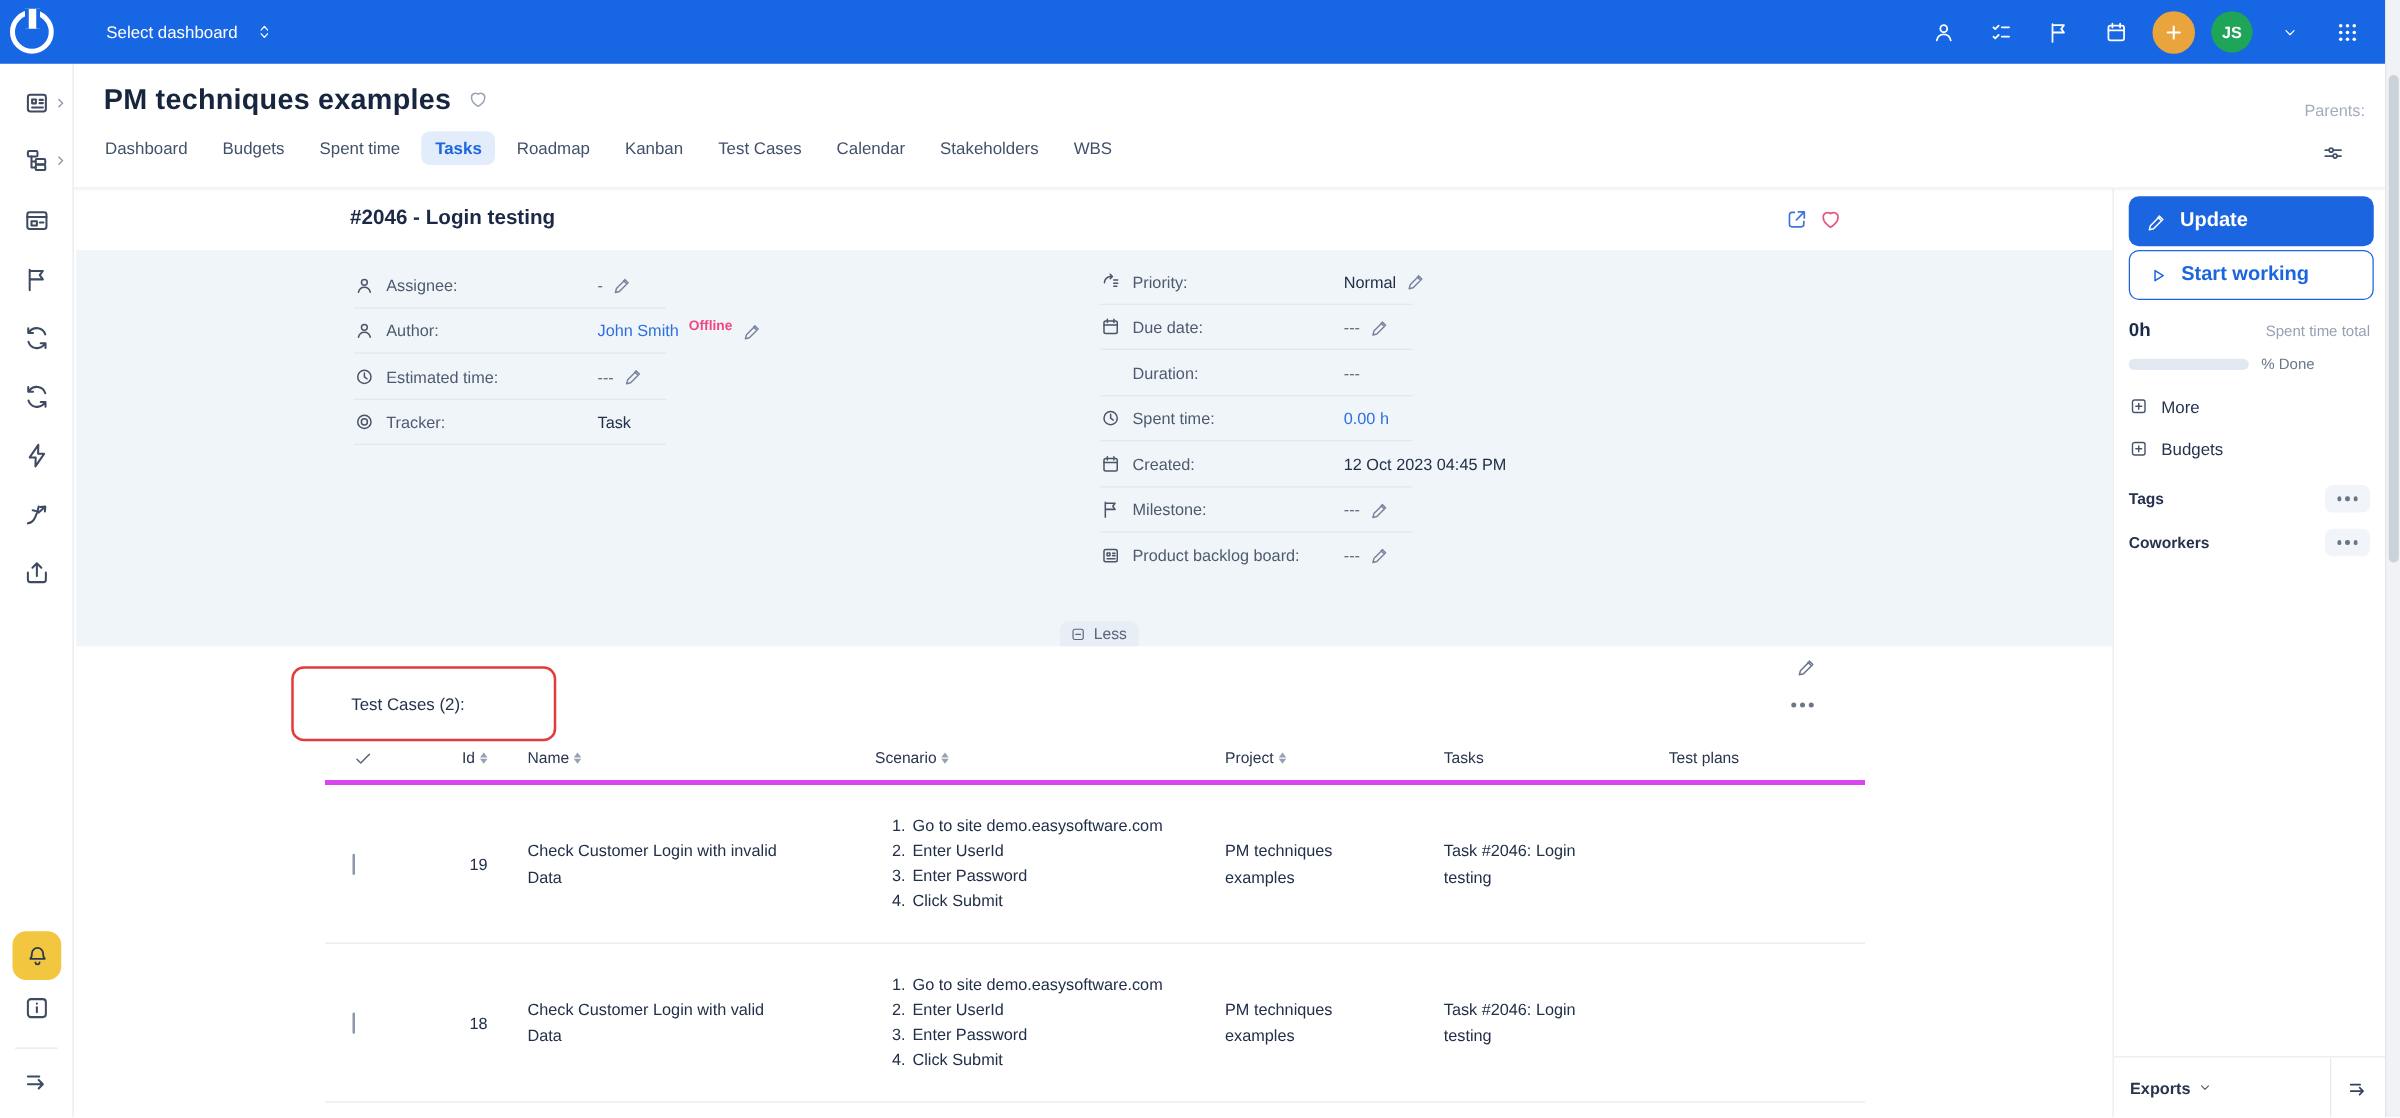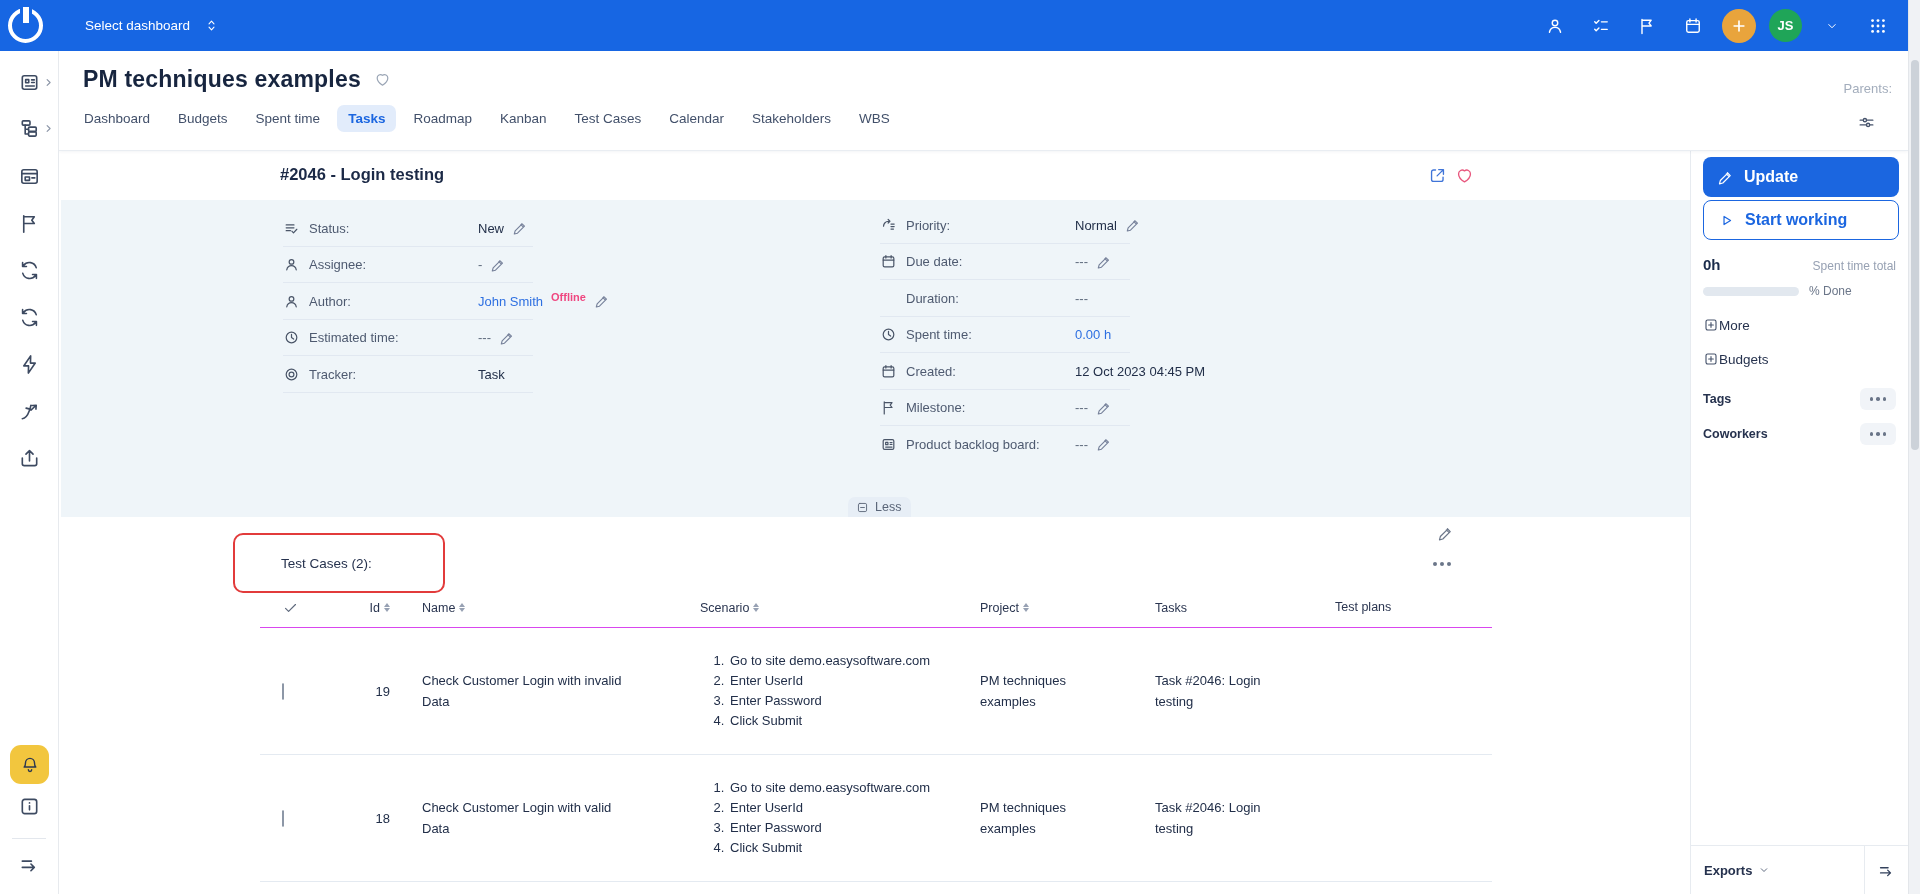--- a/index.html
+++ b/index.html
@@ -84,21 +84,21 @@
 
   
   .tc-annot{position:absolute;left:174px;top:382px;width:212px;height:60px;border:2.5px solid var(--annot);border-radius:10px;display:flex;align-items:center;padding-left:46px;background:transparent;}
   .tc-heading{font-size:13.5px;color:#26324e;}
   .tc-pencil{position:absolute;left:1378px;top:374px;width:17px;height:17px;color:#6b7689;cursor:pointer;}
   .tc-pencil .i{width:17px;height:17px;}
   .tc-dots{position:absolute;left:1374px;top:404px;width:26px;height:18px;display:flex;align-items:center;gap:3px;cursor:pointer;}
   .tc-dots b{width:4px;height:4px;border-radius:50%;background:#6b7689;}
   .tc-table{position:absolute;left:201px;top:437px;width:1232px;}
   .trow{display:flex;align-items:center;border-bottom:1px solid #e4eaf1;}
-  .trow.head{height:40px;align-items:center;color:#2a3550;font-size:12.5px;border-bottom:1px solid #d946ef;}
+  .trow.head{height:40px;align-items:center;color:#2a3550;font-size:12.5px;border-bottom:4px solid #d946ef;}
   .trow.body{height:127px;font-size:13px;color:#222f49;}
   .c-check{width:78px;padding-left:22px;flex:none;}
   .c-id{width:52px;flex:none;text-align:right;}
   .c-name{width:300px;flex:none;padding:0 48px 0 32px;}
   .c-scen{width:290px;flex:none;padding:0 30px 0 10px;}
   .c-proj{width:175px;flex:none;padding-right:55px;}
   .c-task{width:180px;flex:none;padding-right:50px;}
   .c-plans{flex:1;}
   .sorth{display:inline-flex;align-items:center;gap:4px;cursor:pointer;}
   .sort-ic{display:inline-flex;flex-direction:column;gap:1px;color:#97a1b3;}
@@ -118,21 +118,21 @@
   .btn{position:absolute;left:12px;width:196px;height:40px;border-radius:8px;display:flex;align-items:center;gap:10px;padding-left:14px;font-size:16px;font-weight:700;cursor:pointer;}
   .btn .i{width:17px;height:17px;}
   .btn.update{top:6px;background:var(--accent);border:none;color:#fff;}
   .btn.start{top:49px;background:#fff;border:1.5px solid var(--accent);color:var(--accent);}
   .spent-row{position:absolute;left:12px;right:12px;top:105px;display:flex;align-items:baseline;justify-content:space-between;}
   .spent-val{font-size:15px;font-weight:700;color:#1a2b4a;}
   .spent-lbl{font-size:12px;color:#97a1b3;}
   .done-row{position:absolute;left:12px;right:12px;top:133px;display:flex;align-items:center;gap:10px;}
   .done-bar{width:96px;height:9px;border-radius:5px;background:#e2e8ef;}
   .done-lbl{font-size:12px;color:#6b7689;}
-  .exp-row{position:absolute;left:12px;display:flex;align-items:center;font-size:13.5px;color:#26324e;cursor:pointer;}
+  .exp-row{position:absolute;left:12px;display:flex;align-items:center;gap:10px;font-size:13.5px;color:#26324e;cursor:pointer;}
   .exp-row .i{width:16px;height:16px;color:#46536b;}
   .exp-row.more{top:166px;} .exp-row.budgets{top:200px;}
   .side-sec{position:absolute;left:12px;right:12px;display:flex;align-items:center;justify-content:space-between;}
   .side-sec.tags{top:237px;} .side-sec.coworkers{top:272px;}
   .side-sec .lbl{font-size:12.5px;font-weight:700;color:#26324e;}
   .dots-pill{width:36px;height:22px;border-radius:6px;background:#f1f4f8;display:flex;align-items:center;justify-content:center;gap:3px;cursor:pointer;}
   .dots-pill b{width:3.5px;height:3.5px;border-radius:50%;background:#6a7588;}
   .rb-bottom{position:absolute;left:0;right:0;bottom:0;height:49px;border-top:1px solid #e7ebf0;display:flex;align-items:center;}
   .exports{display:flex;align-items:center;gap:6px;padding-left:13px;font-size:13px;font-weight:700;color:#26324e;cursor:pointer;flex:1;text-align:right;}
   .exports .i{width:12px;height:12px;color:#46536b;}
@@ -437,36 +437,20 @@
           <use href="#sy-heart"></use>
         </svg>
       </span>
   </div>
 
   <section class="fields-panel">
     <ul class="fields left">
       <li class="frow">
         <span class="ficon">
             <svg class="i">
-              <use href="#sy-status"></use>
-            </svg>
-          </span>
-        <span class="flabel">Status:</span>
-        <span class="fvalue">
-            <span>New</span>
-          <span class="pencil">
-              <svg class="i">
-                <use href="#sy-pencil"></use>
-              </svg>
-            </span>
-          </span>
-      </li>
-      <li class="frow">
-        <span class="ficon">
-            <svg class="i">
               <use href="#sy-person"></use>
             </svg>
           </span>
         <span class="flabel">Assignee:</span>
         <span class="fvalue">
             <span class="dim">-</span>
           <span class="pencil">
               <svg class="i">
                 <use href="#sy-pencil"></use>
               </svg>

